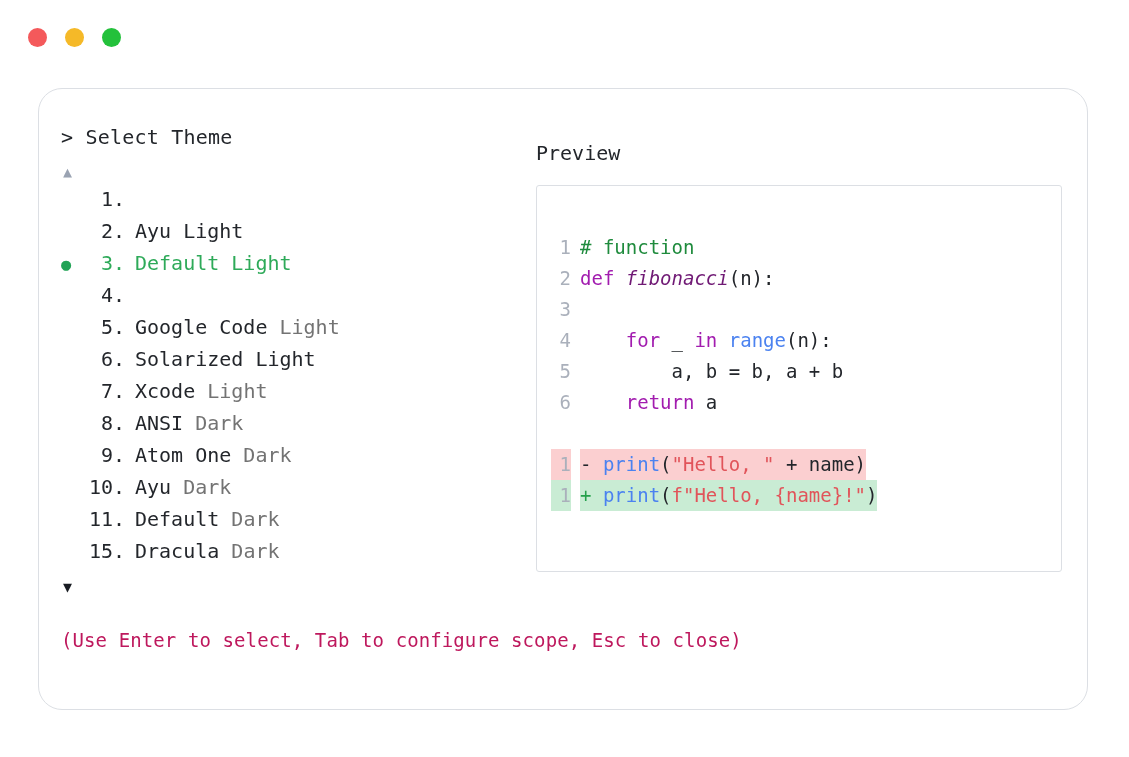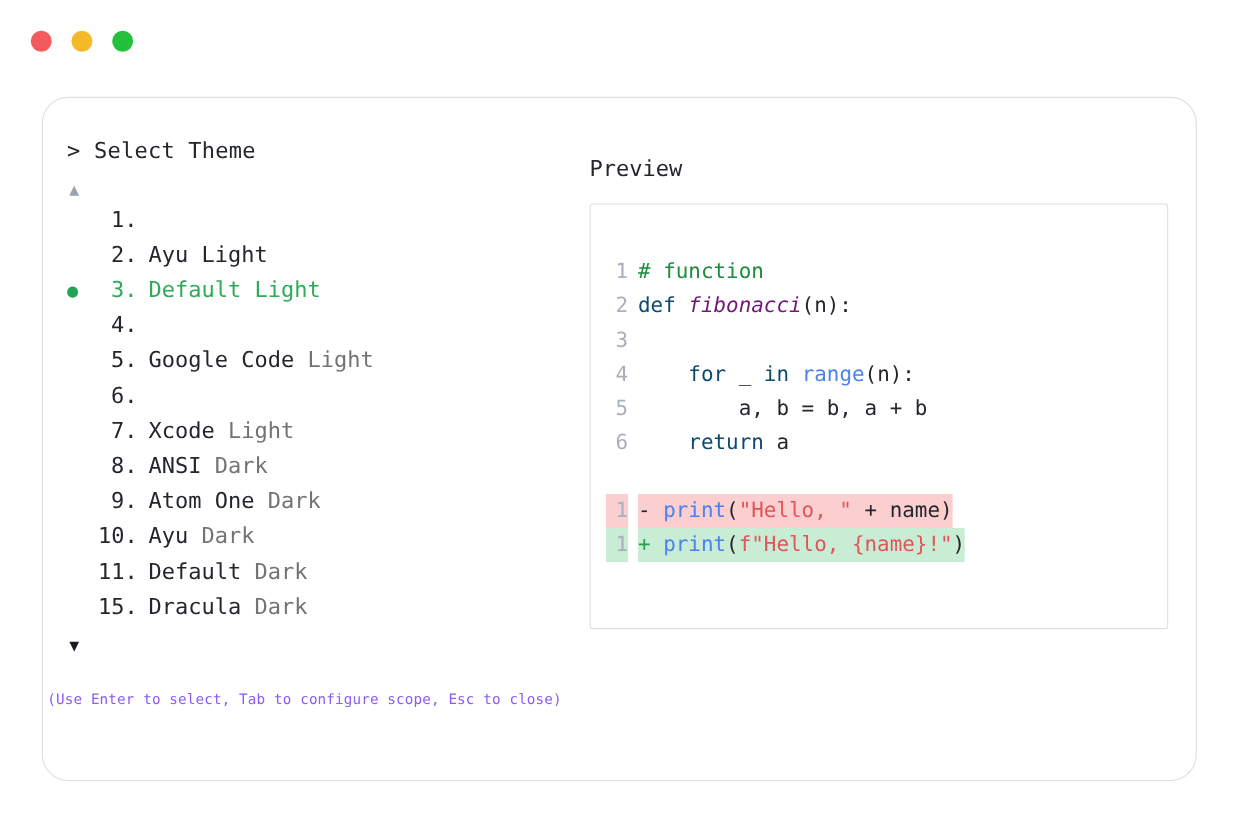--- a/index.html
+++ b/index.html
@@ -118,24 +118,24 @@
     height: 24px;
     font-size: 15px;
     line-height: 24px;
     color: #181c22;
     padding-left: 2px;
   }
 
   
   #footer-hint {
     position: absolute;
-    left: 4px;
+    left: 22px;
     top: 540px;
-    font-size: 13px;
-    color: #8b5cf6;
+    font-size: 19px;
+    color: #be185d;
     white-space: pre;
     letter-spacing: 0.1px;
   }
 
   
   #right-pane {
     position: absolute;
     left: 497px;
     top: 38px;
     width: 530px;
@@ -173,21 +173,21 @@
     flex: 0 0 20px;
     width: 20px;
     text-align: right;
     color: #aab0bb;
     margin-right: 9px;
   }
   .ltext { white-space: pre; }
 
   
   .tok-comment  { color: #1f8b3d; }
-  .tok-kw       { color: #0c4a6e; }
+  .tok-kw       { color: #a21caf; }
   .tok-fn       { color: #701a75; font-style: italic; }
   .tok-builtin  { color: #4b82f0; }
   .tok-str      { color: #e1545a; }
   .tok-plain    { color: #23262b; }
 
   .code-gap { height: 31px; }
 
   
   .diff-line {
     display: flex;
@@ -227,21 +227,21 @@
       <div id="prompt-row"><span id="prompt-caret">&gt;</span><span> </span><span>Select Theme</span></div>
 
       <div id="scroll-up">▲</div>
 
       <ul id="theme-list">
           <li class="theme-row"><span class="bullet-cell"></span><span class="idx-cell">1.</span></li>
           <li class="theme-row"><span class="bullet-cell"></span><span class="idx-cell">2.</span><span class="name-cell">Ayu Light</span></li>
           <li class="theme-row selected"><span class="bullet-cell">●</span><span class="idx-cell">3.</span><span class="name-cell">Default Light</span></li>
           <li class="theme-row"><span class="bullet-cell"></span><span class="idx-cell">4.</span></li>
           <li class="theme-row"><span class="bullet-cell"></span><span class="idx-cell">5.</span><span class="name-cell">Google Code</span><span class="variant-suffix"> Light</span></li>
-          <li class="theme-row"><span class="bullet-cell"></span><span class="idx-cell">6.</span></li>
+          <li class="theme-row"><span class="bullet-cell"></span><span class="idx-cell">6.</span><span class="name-cell">Solarized Light</span></li>
           <li class="theme-row"><span class="bullet-cell"></span><span class="idx-cell">7.</span><span class="name-cell">Xcode</span><span class="variant-suffix"> Light</span></li>
           <li class="theme-row"><span class="bullet-cell"></span><span class="idx-cell">8.</span><span class="name-cell">ANSI</span><span class="variant-suffix"> Dark</span></li>
           <li class="theme-row"><span class="bullet-cell"></span><span class="idx-cell">9.</span><span class="name-cell">Atom One</span><span class="variant-suffix"> Dark</span></li>
           <li class="theme-row"><span class="bullet-cell"></span><span class="idx-cell">10.</span><span class="name-cell">Ayu</span><span class="variant-suffix"> Dark</span></li>
           <li class="theme-row"><span class="bullet-cell"></span><span class="idx-cell">11.</span><span class="name-cell">Default</span><span class="variant-suffix"> Dark</span></li>
           <li class="theme-row"><span class="bullet-cell"></span><span class="idx-cell">15.</span><span class="name-cell">Dracula</span><span class="variant-suffix"> Dark</span></li>
         </ul>
 
       <div id="scroll-down">▼</div>
     </div>

